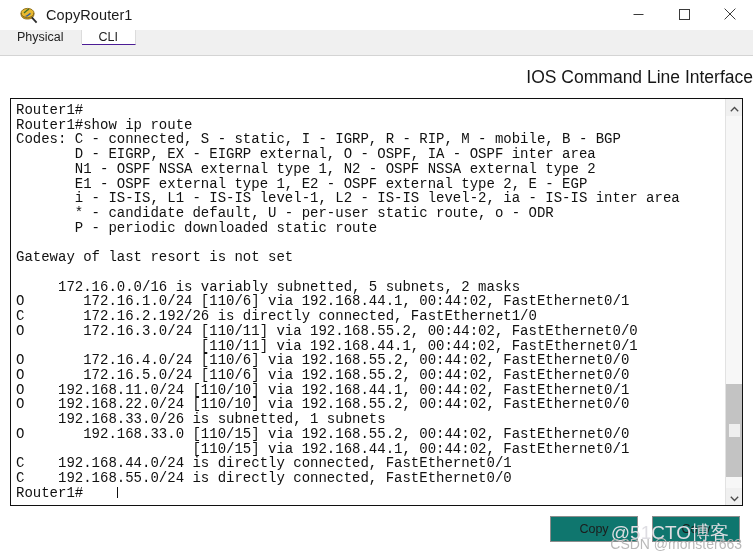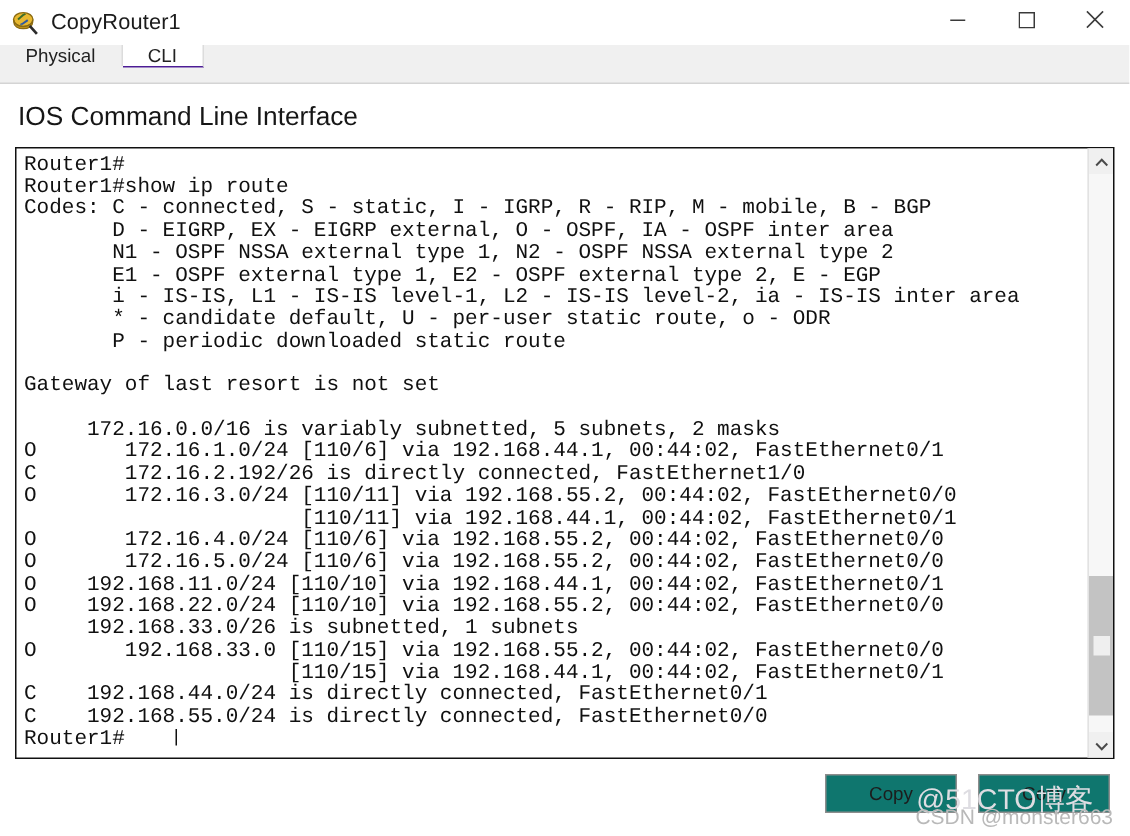--- a/index.html
+++ b/index.html
@@ -16,20 +16,21 @@
     position: relative;
   }
 
   
   .titlebar {
     height: 30px;
     display: flex;
     align-items: center;
     background: #ffffff;
     position: relative;
+    margin-left: 12px;
   }
   .app-icon {
     width: 20px;
     height: 20px;
     margin-left: 7px;
     margin-right: 7px;
     flex: 0 0 auto;
     position: relative;
   }
   .title-text {
@@ -79,24 +80,24 @@
     border-bottom: 1px solid #4c1d95;
     margin-bottom: -1px;
   }
   .tab-filler {
     flex: 1 1 auto;
     background: #f0f0f0;
   }
 
   
   .cli-heading {
-    text-align: left;
+    text-align: right;
     font-size: 17.5px;
     color: #161616;
-    padding: 11px 0 10px 12px;
+    padding: 11px 0 10px 0;
     background: #ffffff;
     white-space: nowrap;
   }
 
   
   .term-wrap {
     margin: 0 10px;
     height: 408px;
     border: 1px solid #101010;
     background: #ffffff;

